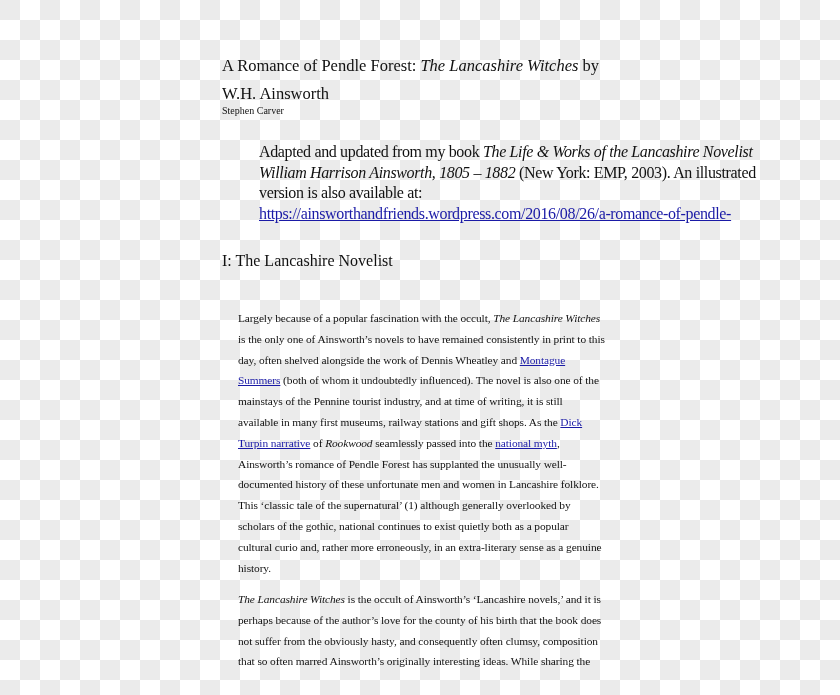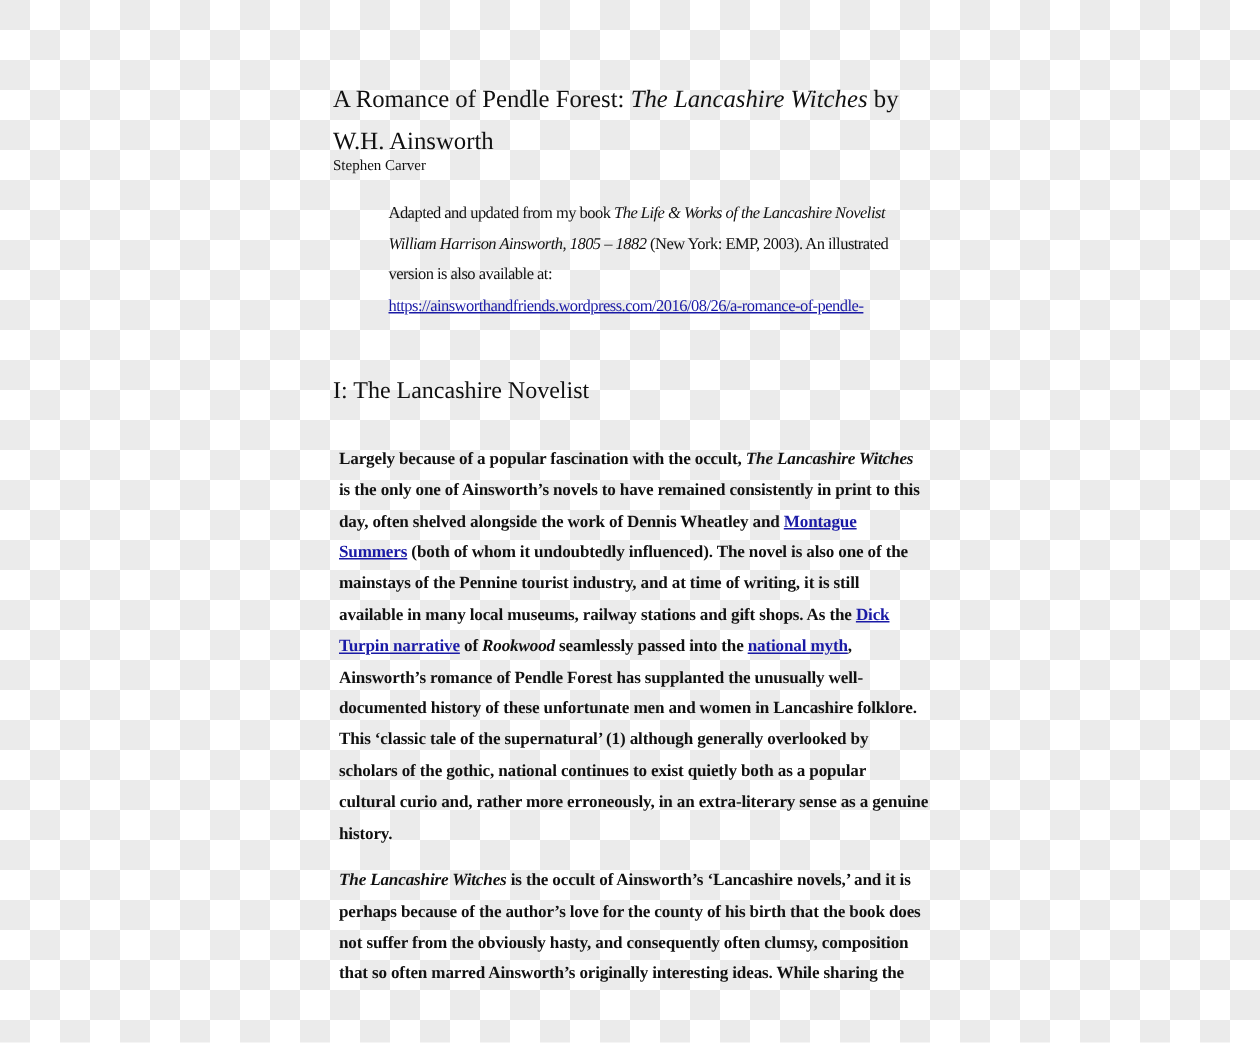--- a/index.html
+++ b/index.html
@@ -10,23 +10,23 @@
       linear-gradient(45deg, #ebebeb 25%, transparent 25%, transparent 75%, #ebebeb 75%),
       linear-gradient(45deg, #ebebeb 25%, transparent 25%, transparent 75%, #ebebeb 75%);
     background-size: 40px 40px;
     background-position: 20px 0, 0 20px;
     font-family: "Liberation Serif", "DejaVu Serif", serif;
     color: #111;
   }
   .page { position: absolute; left: 222px; top: 0; width: 400px; }
   .title { position: absolute; left: 0; top: 52px; width: 400px; font-size: 16.5px; line-height: 28px; margin: 0; font-weight: normal; }
   .author { position: absolute; left: 0; top: 105px; font-size: 10px; margin: 0; }
-  .note { position: absolute; left: 37px; top: 132px; width: 370px; font-size: 11px; line-height: 20.6px; letter-spacing: -0.35px; }
+  .note { position: absolute; left: 37px; top: 142px; width: 370px; font-size: 16px; line-height: 20.6px; letter-spacing: -0.35px; }
   .h2 { position: absolute; left: 0; top: 252px; font-size: 16px; margin: 0; font-weight: normal; }
-  .para { position: absolute; left: 0; width: 400px; font-size: 11.4px; line-height: 20.8px; letter-spacing: -0.1px; margin: 4px; font-weight: bold; }
+  .para { position: absolute; left: 0; width: 400px; font-size: 11.4px; line-height: 20.8px; letter-spacing: -0.1px; margin: 16px; }
   .p1 { top: 292px; }
   .p2 { top: 573px; }
   a { color: #1a1aa6; text-decoration: underline; }
   .line { display: block; white-space: nowrap; }
 </style>
 </head>
 <body>
 
 <div class="page">
 
@@ -45,21 +45,21 @@
   </div>
 
   <h2 class="h2">I: The Lancashire Novelist</h2>
 
   <p class="para p1">
     <span class="line"><span>Largely because of a popular fascination with the occult, </span><i>The Lancashire Witches</i></span>
     <span class="line">is the only one of Ainsworth’s novels to have remained consistently in print to this</span>
     <span class="line"><span>day, often shelved alongside the work of Dennis Wheatley and </span><a>Montague</a></span>
     <span class="line"><a>Summers</a><span> (both of whom it undoubtedly influenced). The novel is also one of the</span></span>
     <span class="line">mainstays of the Pennine tourist industry, and at time of writing, it is still</span>
-    <span class="line"><span>available in many local museums, railway stations and gift shops. As the </span><a>Dick</a></span>
+    <span class="line"><span>available in many first museums, railway stations and gift shops. As the </span><a>Dick</a></span>
     <span class="line"><a>Turpin narrative</a><span> of </span><i>Rookwood</i><span> seamlessly passed into the </span><a>national myth</a><span>,</span></span>
     <span class="line">Ainsworth’s romance of Pendle Forest has supplanted the unusually well-</span>
     <span class="line">documented history of these unfortunate men and women in Lancashire folklore.</span>
     <span class="line">This ‘classic tale of the supernatural’ (1) although generally overlooked by</span>
     <span class="line">scholars of the gothic, national continues to exist quietly both as a popular</span>
     <span class="line">cultural curio and, rather more erroneously, in an extra-literary sense as a genuine</span>
     <span class="line">history.</span>
   </p>
 
   <p class="para p2">

